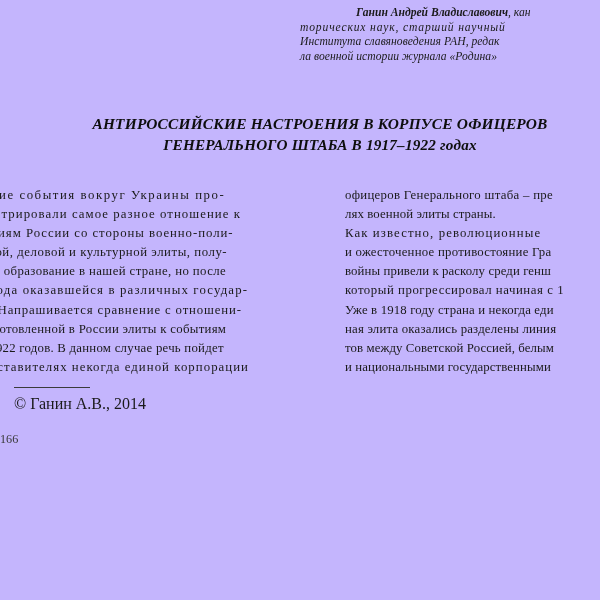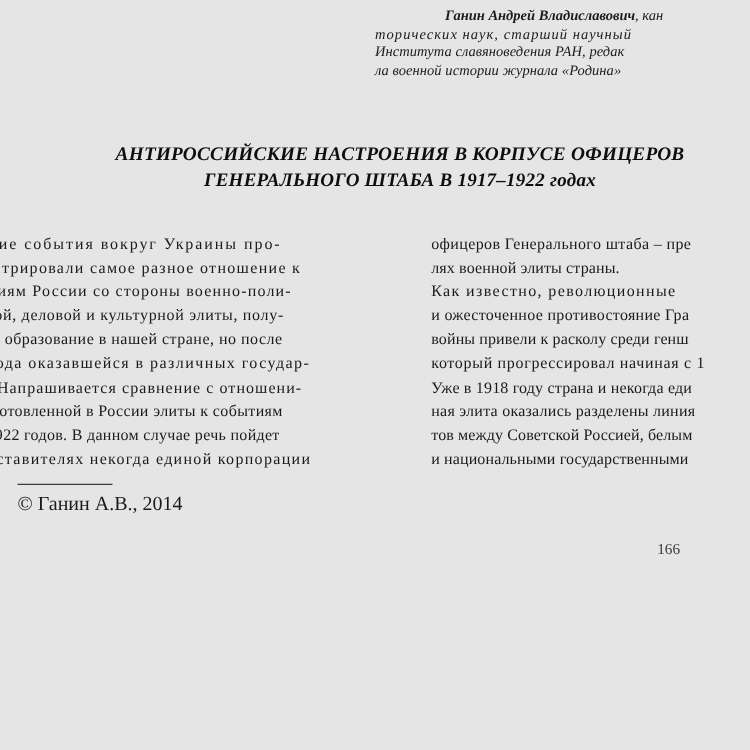--- a/index.html
+++ b/index.html
@@ -12,21 +12,21 @@
     height: 600px;
     overflow: hidden;
     font-family: "Liberation Serif", "DejaVu Serif", serif;
     color: #141414;
     position: relative;
   }
 
   .page {
     position: absolute;
     inset: 0;
-    background: #e5e5e5;
+    background: #c4b5fd;
     padding-left: 46px;
   }
 
   
   .affiliation {
     position: absolute;
     left: 300px;
     top: 6px;
     width: 330px;           
     font-style: italic;
@@ -137,21 +137,21 @@
     color: #1a1a1a;
     white-space: nowrap;
   }
 
   
   .folio {
     position: absolute;
     left: 0;
     top: 432px;
     width: 544px;
-    text-align: right;
+    text-align: left;
     font-size: 12.2px;
     color: #3a3a3a;
   }
 </style>
 </head>
 <body>
 
 <div class="page">
 
   <div class="affiliation">

